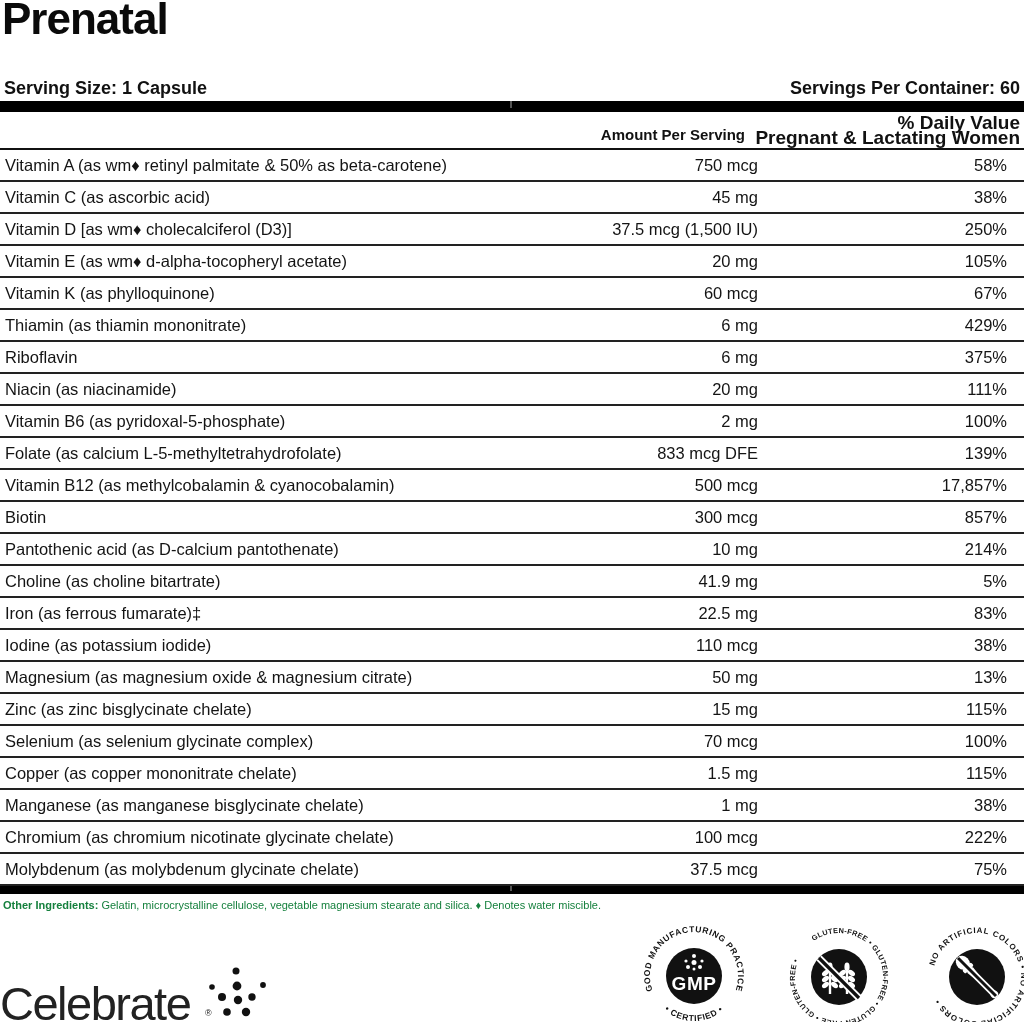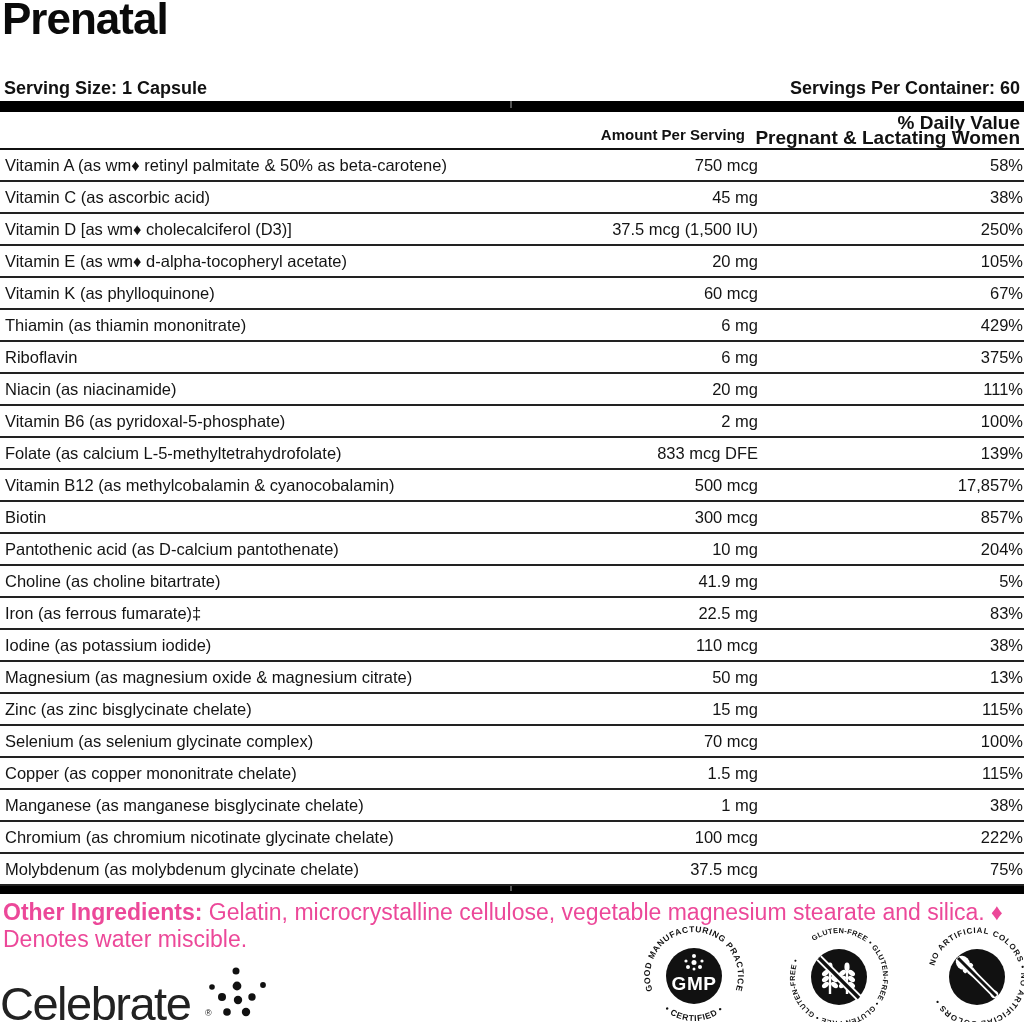--- a/index.html
+++ b/index.html
@@ -22,22 +22,22 @@
   .bar-bottom { top:886px; height:8px; }
   .bar-notch { position:absolute; left:510px; top:0; width:2px; height:60%; background:#555; }
   .col-header { position:absolute; top:112px; left:0; width:1024px; height:38px; border-bottom:2px solid #111; }
   .amount-header { position:absolute; right:279px; bottom:5px; font-size:15px; font-weight:700; }
   .dv-header { position:absolute; right:4px; top:3px; text-align:right; font-size:19px; font-weight:700; line-height:15px; }
   .table { position:absolute; top:150px; left:0; width:1024px; }
   .row { position:relative; height:32px; border-bottom:2px solid #222; }
   .row .cell { position:absolute; top:0; line-height:30px; font-size:16.5px; font-weight:400; white-space:nowrap; color:#141414; }
   .row .label  { left:5px; }
   .row .amount { right:266px; }
-  .row .dv     { right:1px; }
-  .other-ingredients { position:absolute; top:899px; left:3px; font-size:23px; color:#ec4899; }
+  .row .dv     { right:17px; }
+  .other-ingredients { position:absolute; top:899px; left:3px; font-size:11px; color:#15803d; }
   .other-ingredients b { font-weight:700; }
   .wordmark {
     position:absolute; left:0px; top:976px;
     font-size:47px; font-weight:400; letter-spacing:-1.5px; color:#222;
   }
   .regmark { position:absolute; left:205px; top:1008px; font-size:9px; color:#222; }
   .logo-dots { position:absolute; left:200px; top:958px; }
   .badge { position:absolute; }
   .badge-gmp { left:641px; top:923px; }
   .badge-gf  { left:786px; top:924px; }
@@ -125,21 +125,21 @@
         <span class="cell dv">17,857%</span>
       </div>
       <div class="row">
         <span class="cell label">Biotin</span>
         <span class="cell amount">300 mcg</span>
         <span class="cell dv">857%</span>
       </div>
       <div class="row">
         <span class="cell label">Pantothenic acid (as D-calcium pantothenate)</span>
         <span class="cell amount">10 mg</span>
-        <span class="cell dv">204%</span>
+        <span class="cell dv">214%</span>
       </div>
       <div class="row">
         <span class="cell label">Choline (as choline bitartrate)</span>
         <span class="cell amount">41.9 mg</span>
         <span class="cell dv">5%</span>
       </div>
       <div class="row">
         <span class="cell label">Iron (as ferrous fumarate)‡</span>
         <span class="cell amount">22.5 mg</span>
         <span class="cell dv">83%</span>

